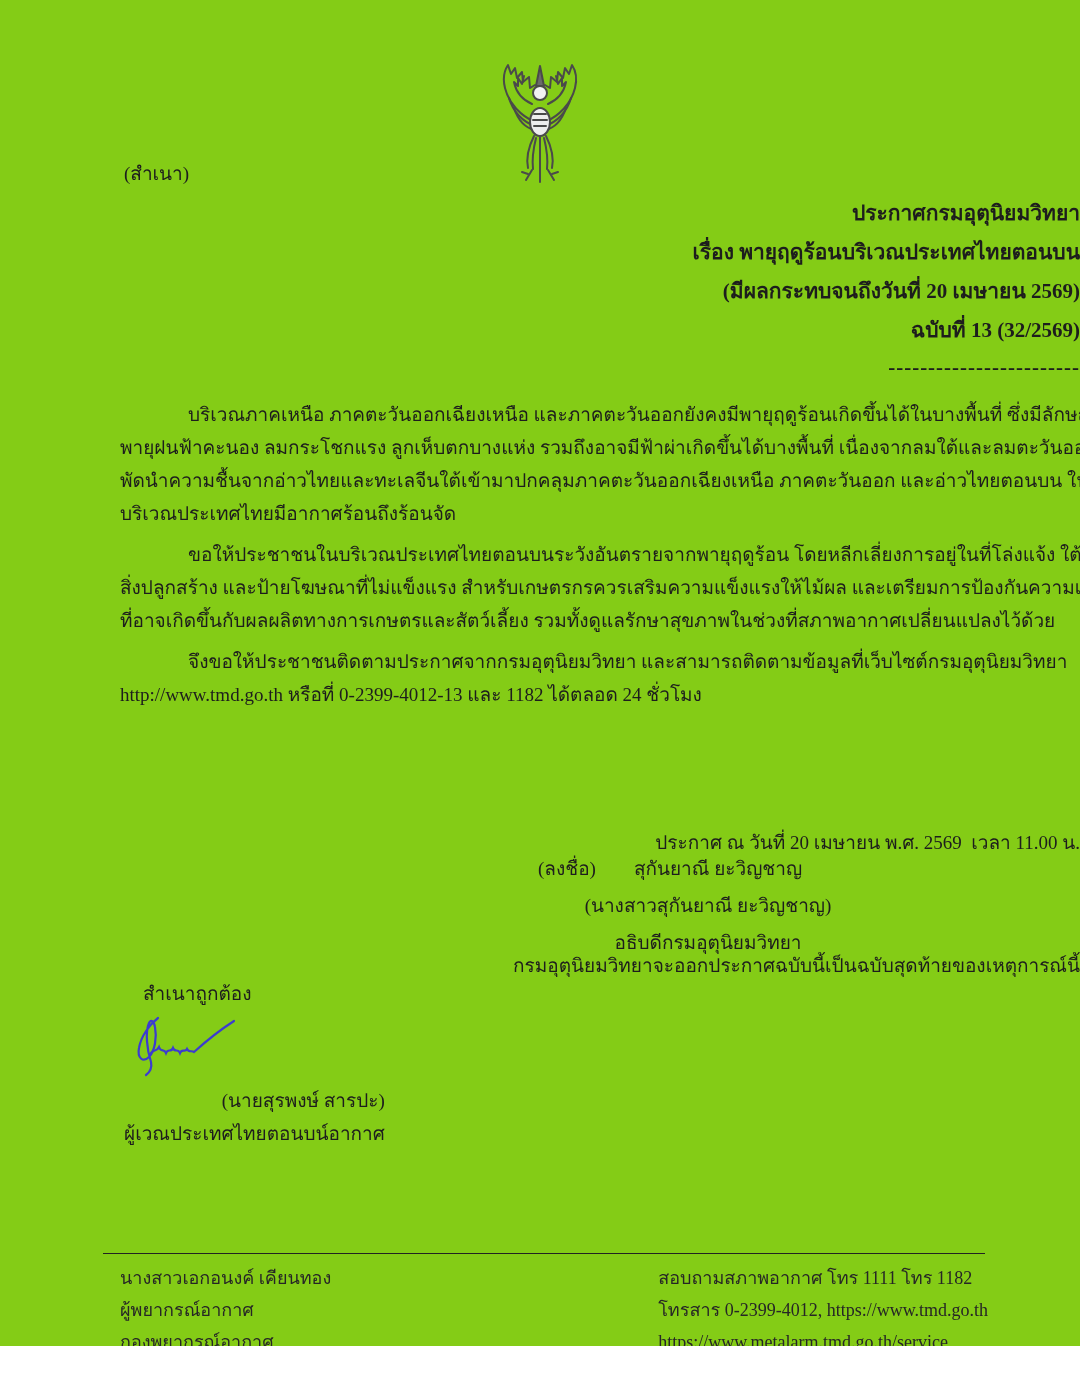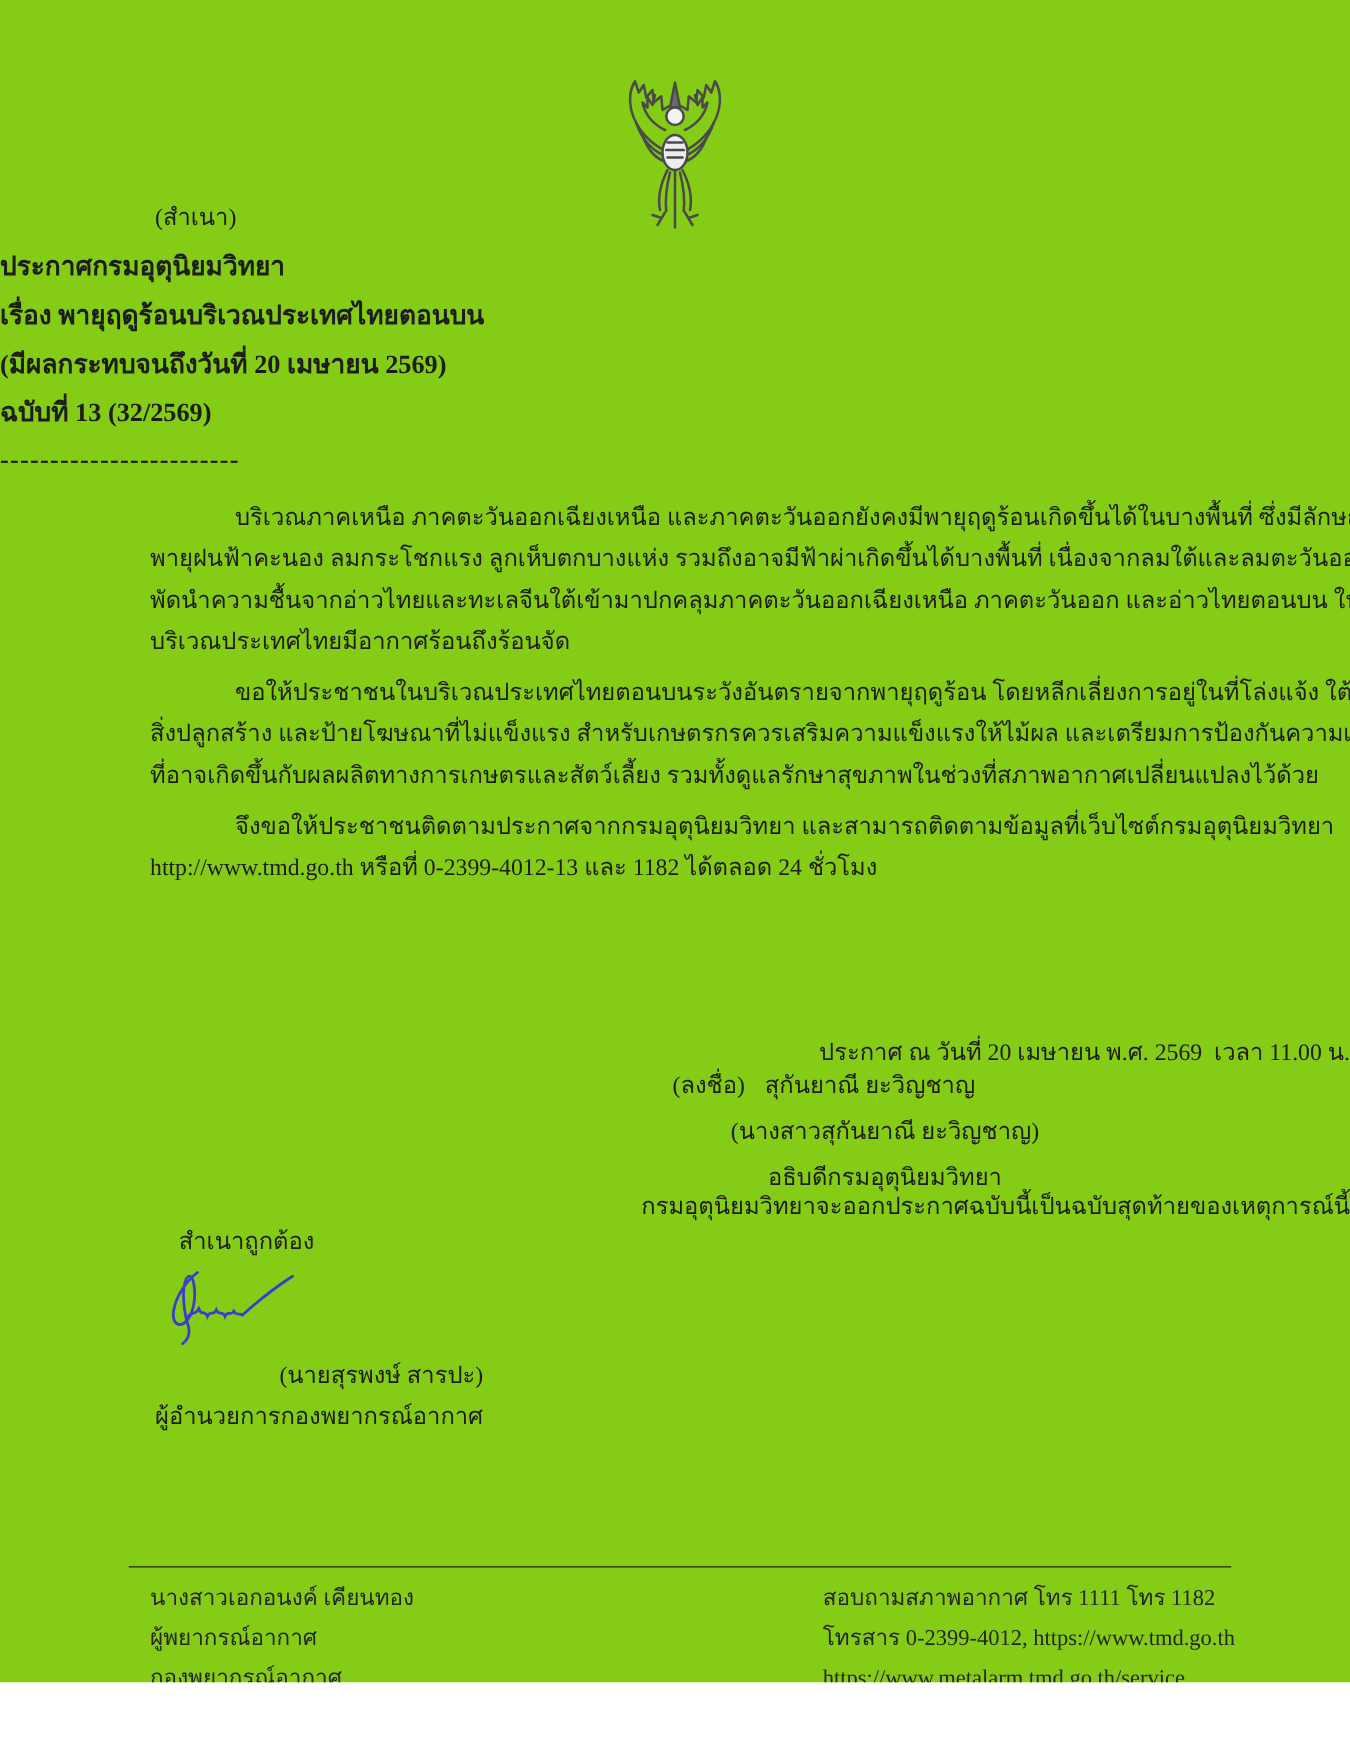--- a/index.html
+++ b/index.html
@@ -2,32 +2,32 @@
 <html><head>
 <meta charset="utf-8">
 <style>
   html,body{margin:0;padding:0;background:#fff;}
   .page{
     position:relative;width:1080px;height:1346px;background:#84cc16;
     font-family:Liberation Serif, serif;color:#1d1d1d;overflow:hidden;
   }
   .copy-label{position:absolute;left:124px;top:158px;font-size:19px;}
   .emblem{position:absolute;left:487px;top:60px;width:106px;height:126px;}
-  .title-block{position:absolute;top:194px;left:0;width:100%;text-align:left;
+  .title-block{position:absolute;top:194px;left:0;width:100%;text-align:right;
     font-weight:bold;font-size:21px;line-height:39px;}
   .title-block .divider{font-weight:bold;letter-spacing:1px;line-height:34px;}
   .body-text{position:absolute;left:120px;top:398px;width:862px;font-size:19px;}
   .para{margin:0 0 8px 0;}
   .bline{line-height:33px;height:33px;white-space:nowrap;}
   .bline.indent{padding-left:68px;}
   .issuance{position:absolute;top:740px;left:0;width:100%;text-align:right;
     font-size:19px;line-height:41px;white-space:pre-wrap;}
   .sign-block{position:absolute;left:538px;top:850px;width:340px;font-size:19px;line-height:37px;}
   .sign-line1{white-space:nowrap;}
-  .sign-line1 .name{margin-left:16px;}
+  .sign-line1 .name{margin-left:38px;}
   .sign-center{text-align:center;}
   .certify{position:absolute;left:124px;top:982px;font-size:19px;}
   .certify .clabel{padding-left:19px;line-height:24px;}
   .certify .sig{margin:2px 0 0 2px;height:72px;}
   .certify .cname{line-height:30px;margin-top:6px;text-align:right;}
   .certify .cpos{line-height:30px;margin-top:3px;}
   .footer-rule{position:absolute;left:103px;top:1253px;width:882px;border-top:1.5px solid #222;}
   .footer-left{position:absolute;left:120px;top:1262px;font-size:18px;line-height:32px;color:#262626;}
   .footer-right{position:absolute;right:92px;top:1262px;text-align:left;font-size:18px;line-height:32px;color:#262626;}
 </style>
@@ -115,21 +115,21 @@
     <div class="clabel">สำเนาถูกต้อง</div>
     <div class="sig">
       <svg width="120" height="72" viewBox="0 0 120 72">
         <g stroke="#3c3ccf" fill="none" stroke-width="2.2" stroke-linecap="round">
           <path d="M32 10 C24 16 15 28 13 40 C11 50 17 55 23 49 C29 43 31 29 29 19 C28 13 25 11 23 15 C19 24 21 42 25 54 C26 59 24 64 20 67"></path>
           <path d="M24 46 C28 40 30 45 33 39 C35 45 38 40 40 45 C42 40 45 45 47 40 C49 45 52 40 54 45 C56 40 59 45 61 41 C63 45 66 42 68 44 C78 35 94 22 108 13"></path>
         </g>
       </svg>
     </div>
     <div class="cname">(นายสุรพงษ์ สารปะ)</div>
-    <div class="cpos">ผู้อำนวยการกองพยากรณ์อากาศ</div>
+    <div class="cpos">ผู้เวณประเทศไทยตอนบน์อากาศ</div>
   </div>
 
   <div class="footer-rule"></div>
 
   <div class="footer-left">
     <div>นางสาวเอกอนงค์ เคียนทอง</div>
     <div>ผู้พยากรณ์อากาศ</div>
     <div>กองพยากรณ์อากาศ</div>
   </div>
 

